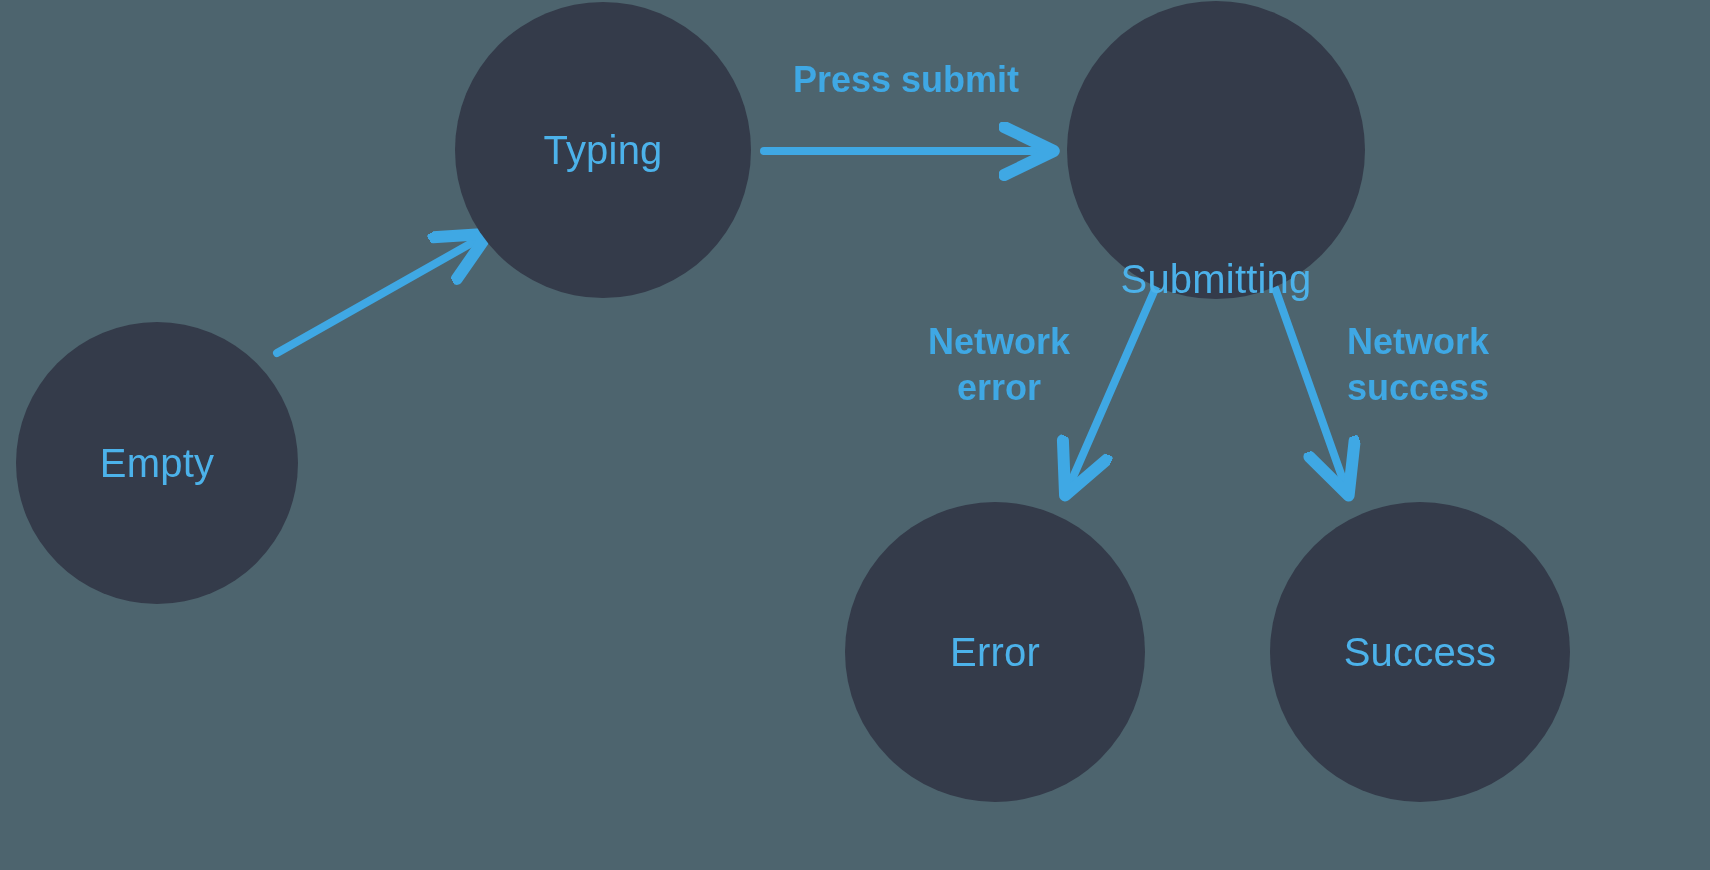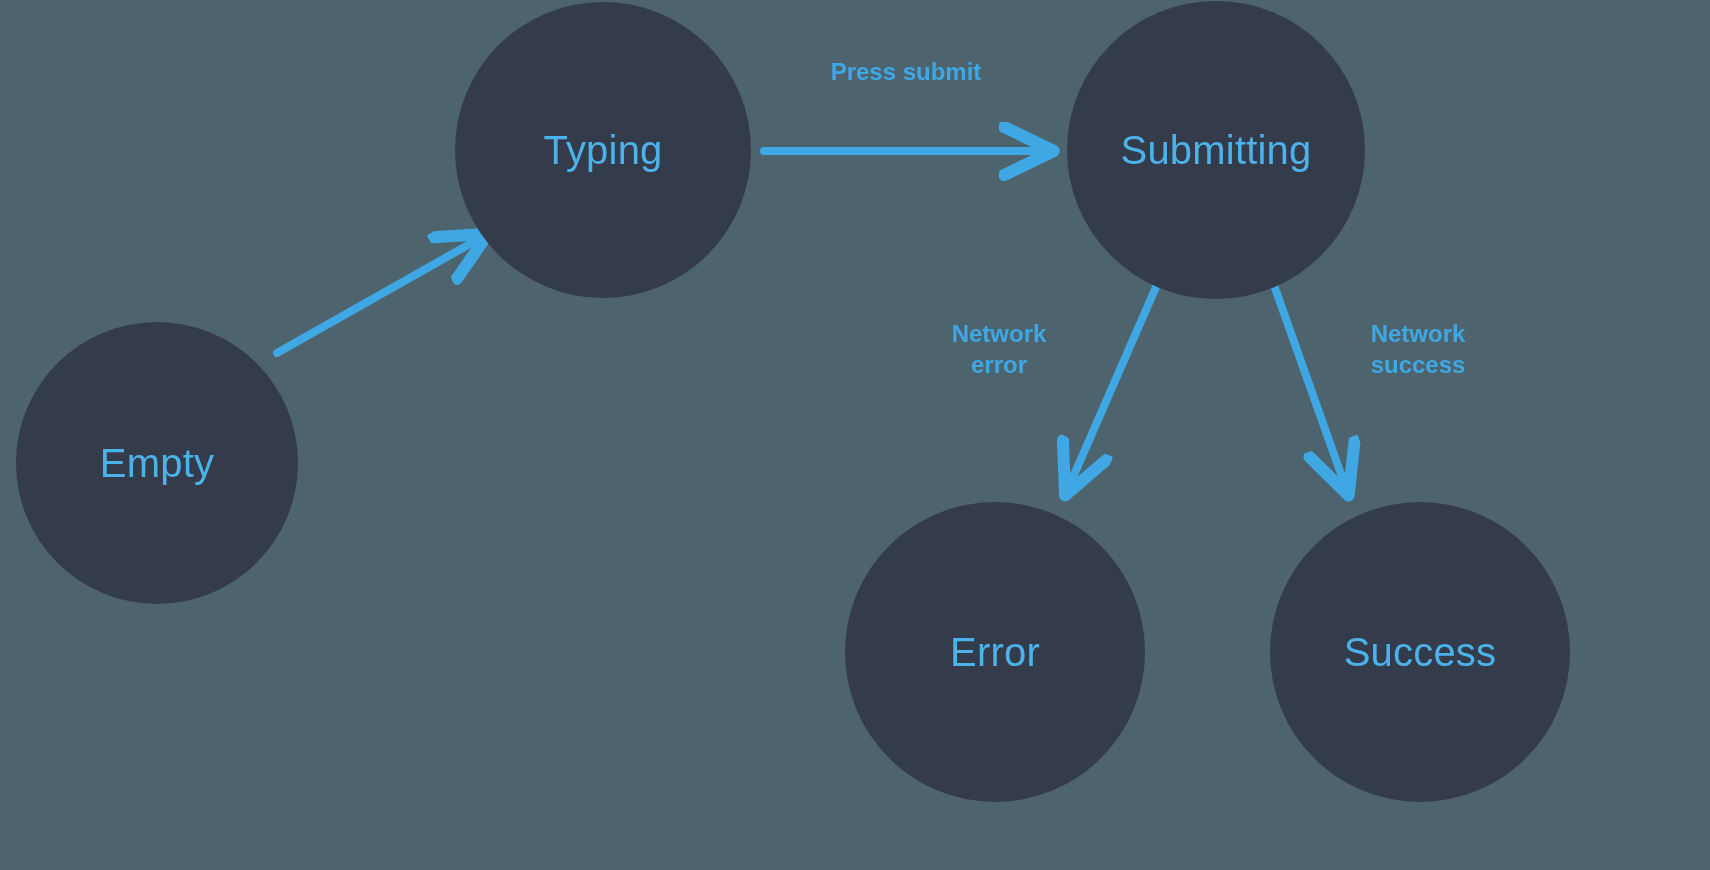--- a/index.html
+++ b/index.html
@@ -40,21 +40,21 @@
     font-weight: 400;
     letter-spacing: 0.2px;
     line-height: 1;
     text-align: center;
     white-space: nowrap;
     user-select: none;
   }
   .edge-label {
     position: absolute;
     color: #3fa8e4;
-    font-size: 24px;
+    font-size: 36px;
     font-weight: 700;
     line-height: 1.28;
     text-align: center;
     white-space: pre-line;
     user-select: none;
   }
 </style>
 </head>
 <body>
 
@@ -77,21 +77,21 @@
   </svg>
 
   <div class="node" style="left:16px; top:322px; width:282px; height:282px;align-items:center;">
     <span class="node-label">Empty</span>
   </div>
 
   <div class="node" style="left:455px; top:2px; width:296px; height:296px;">
     <span class="node-label">Typing</span>
   </div>
 
-  <div class="node" style="left:1067px; top:1px; width:298px; height:298px;">
+  <div class="node" style="left:1067px; top:1px; width:298px; height:298px;align-items:flex-end;">
     <span class="node-label">Submitting</span>
   </div>
 
   <div class="node" style="left:845px; top:502px; width:300px; height:300px;">
     <span class="node-label">Error</span>
   </div>
 
   <div class="node" style="left:1270px; top:502px; width:300px; height:300px;">
     <span class="node-label">Success</span>
   </div>

